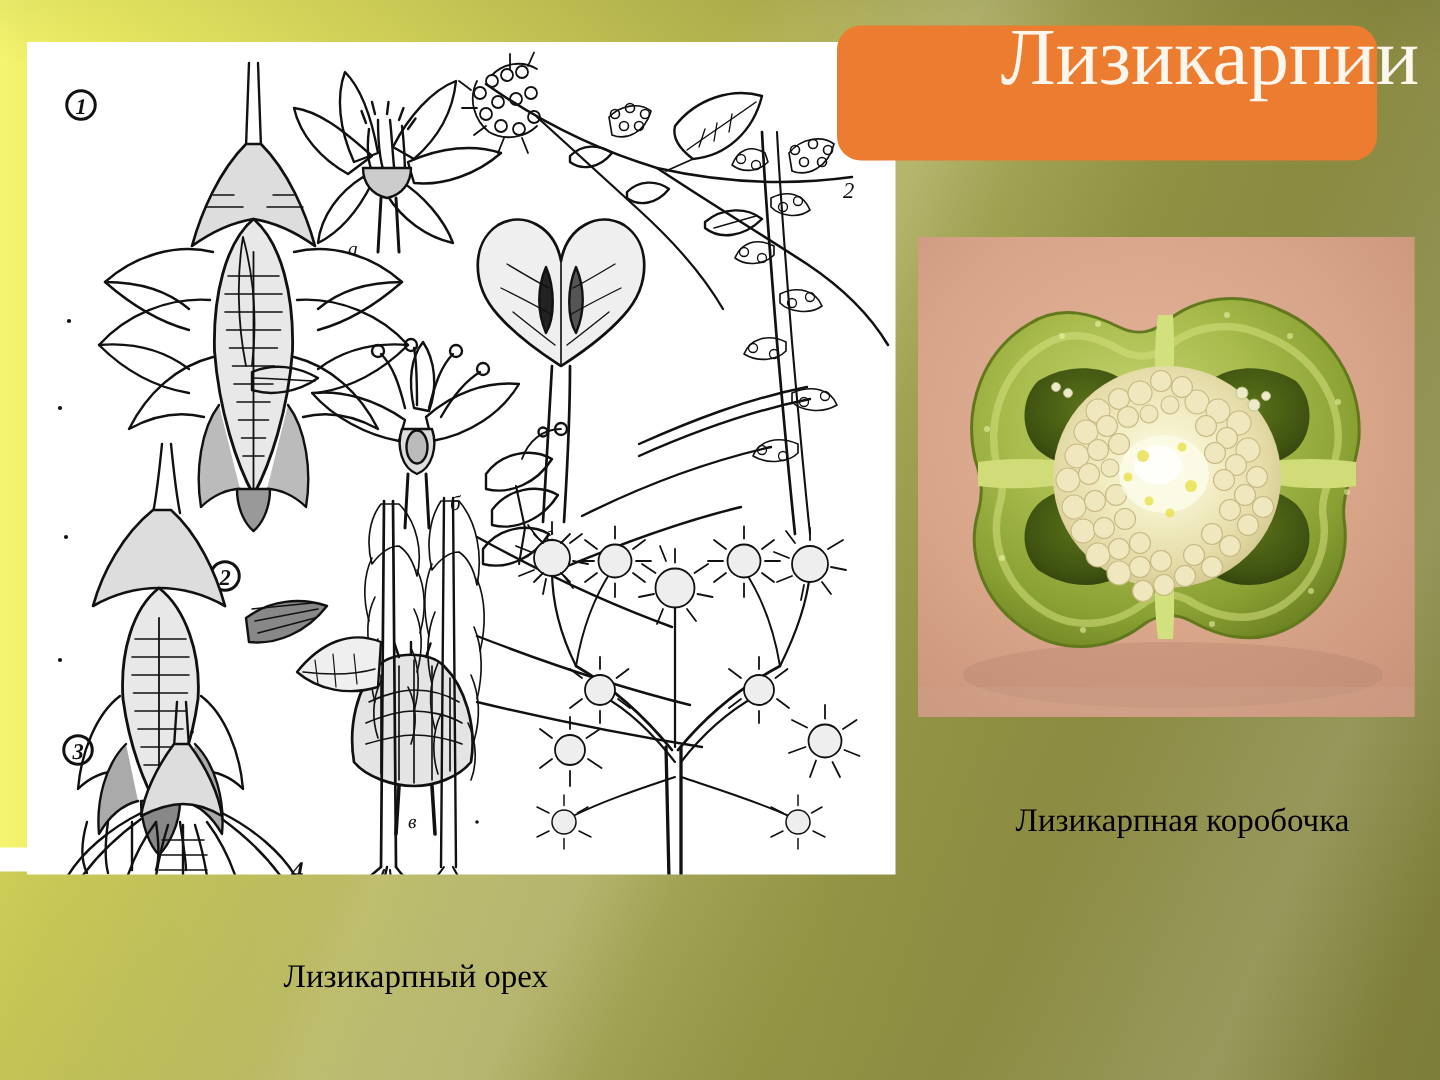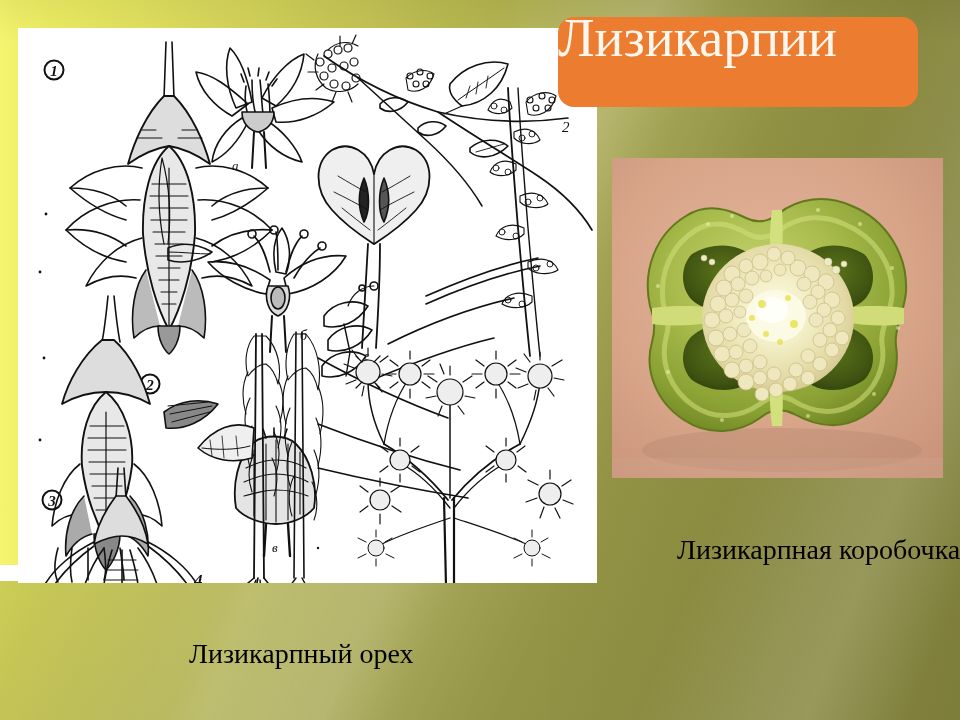--- a/index.html
+++ b/index.html
@@ -61,36 +61,36 @@
   }
   #illus-svg{position:absolute;inset:0;width:100%;height:100%;display:block;}
 
   
   #title-box{
     position:absolute;left:558px;top:17px;width:360px;height:90px;
     background:#ec7c30;border-radius:16px;
   }
   #title-text{
     position:absolute;left:558px;top:11px;width:388px;
-    text-align:left;color:#fdf6ec;
+    text-align:right;color:#fdf6ec;
     font-family:"Liberation Serif",serif;font-size:54px;line-height:1.02;
     letter-spacing:0px;white-space:normal;
   }
 
   
   #photo{
     position:absolute;left:612px;top:158px;width:331px;height:320px;
     background:#d9a288;overflow:hidden;
   }
   #photo svg{display:block;width:100%;height:100%;}
 
   
   .caption{
     position:absolute;color:#000;font-family:"Liberation Serif",serif;
-    font-size:28px;white-space:nowrap;
+    font-size:22px;white-space:nowrap;
   }
   #cap-nut{left:189px;top:638px;}
   #cap-box{left:677px;top:534px;}
 </style>
 </head>
 <body>
 
 <div id="slide">
 
   <div class="bg-base"></div>

